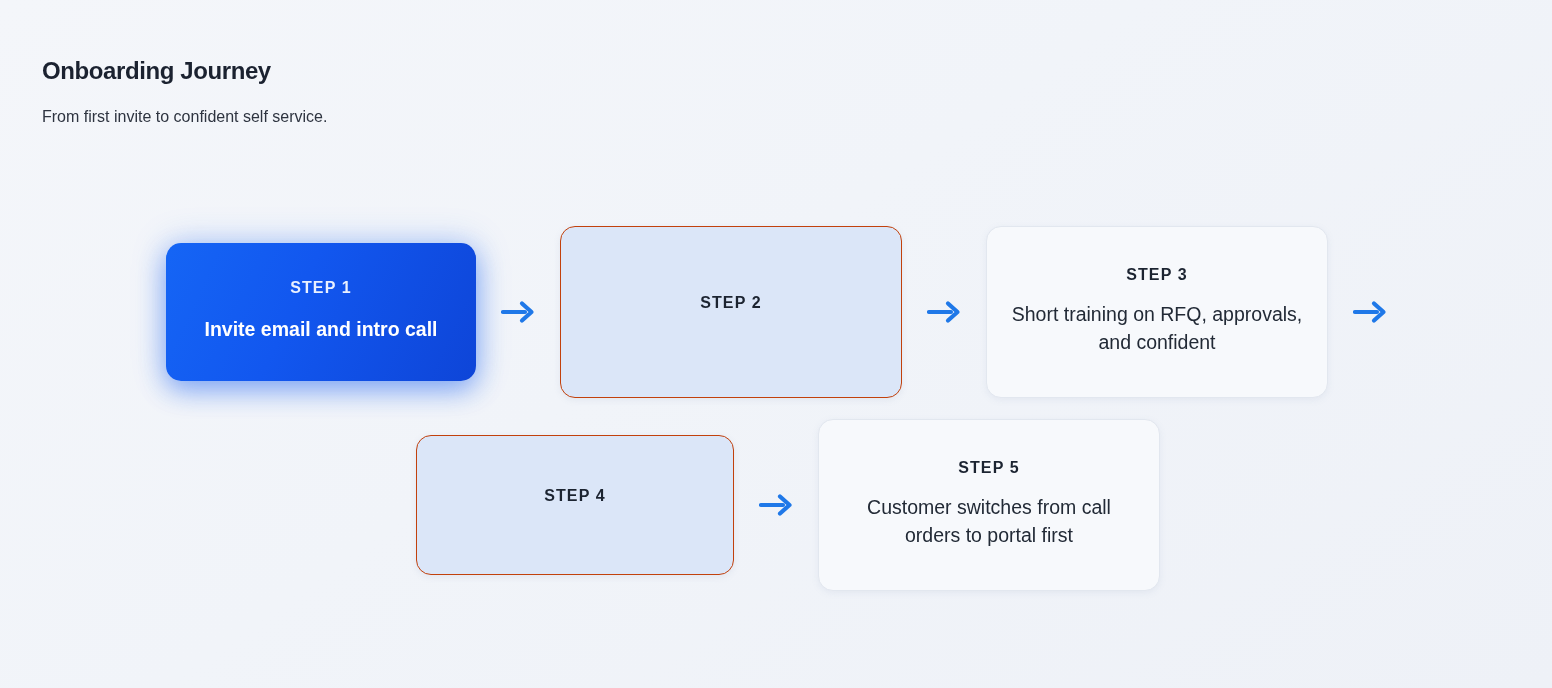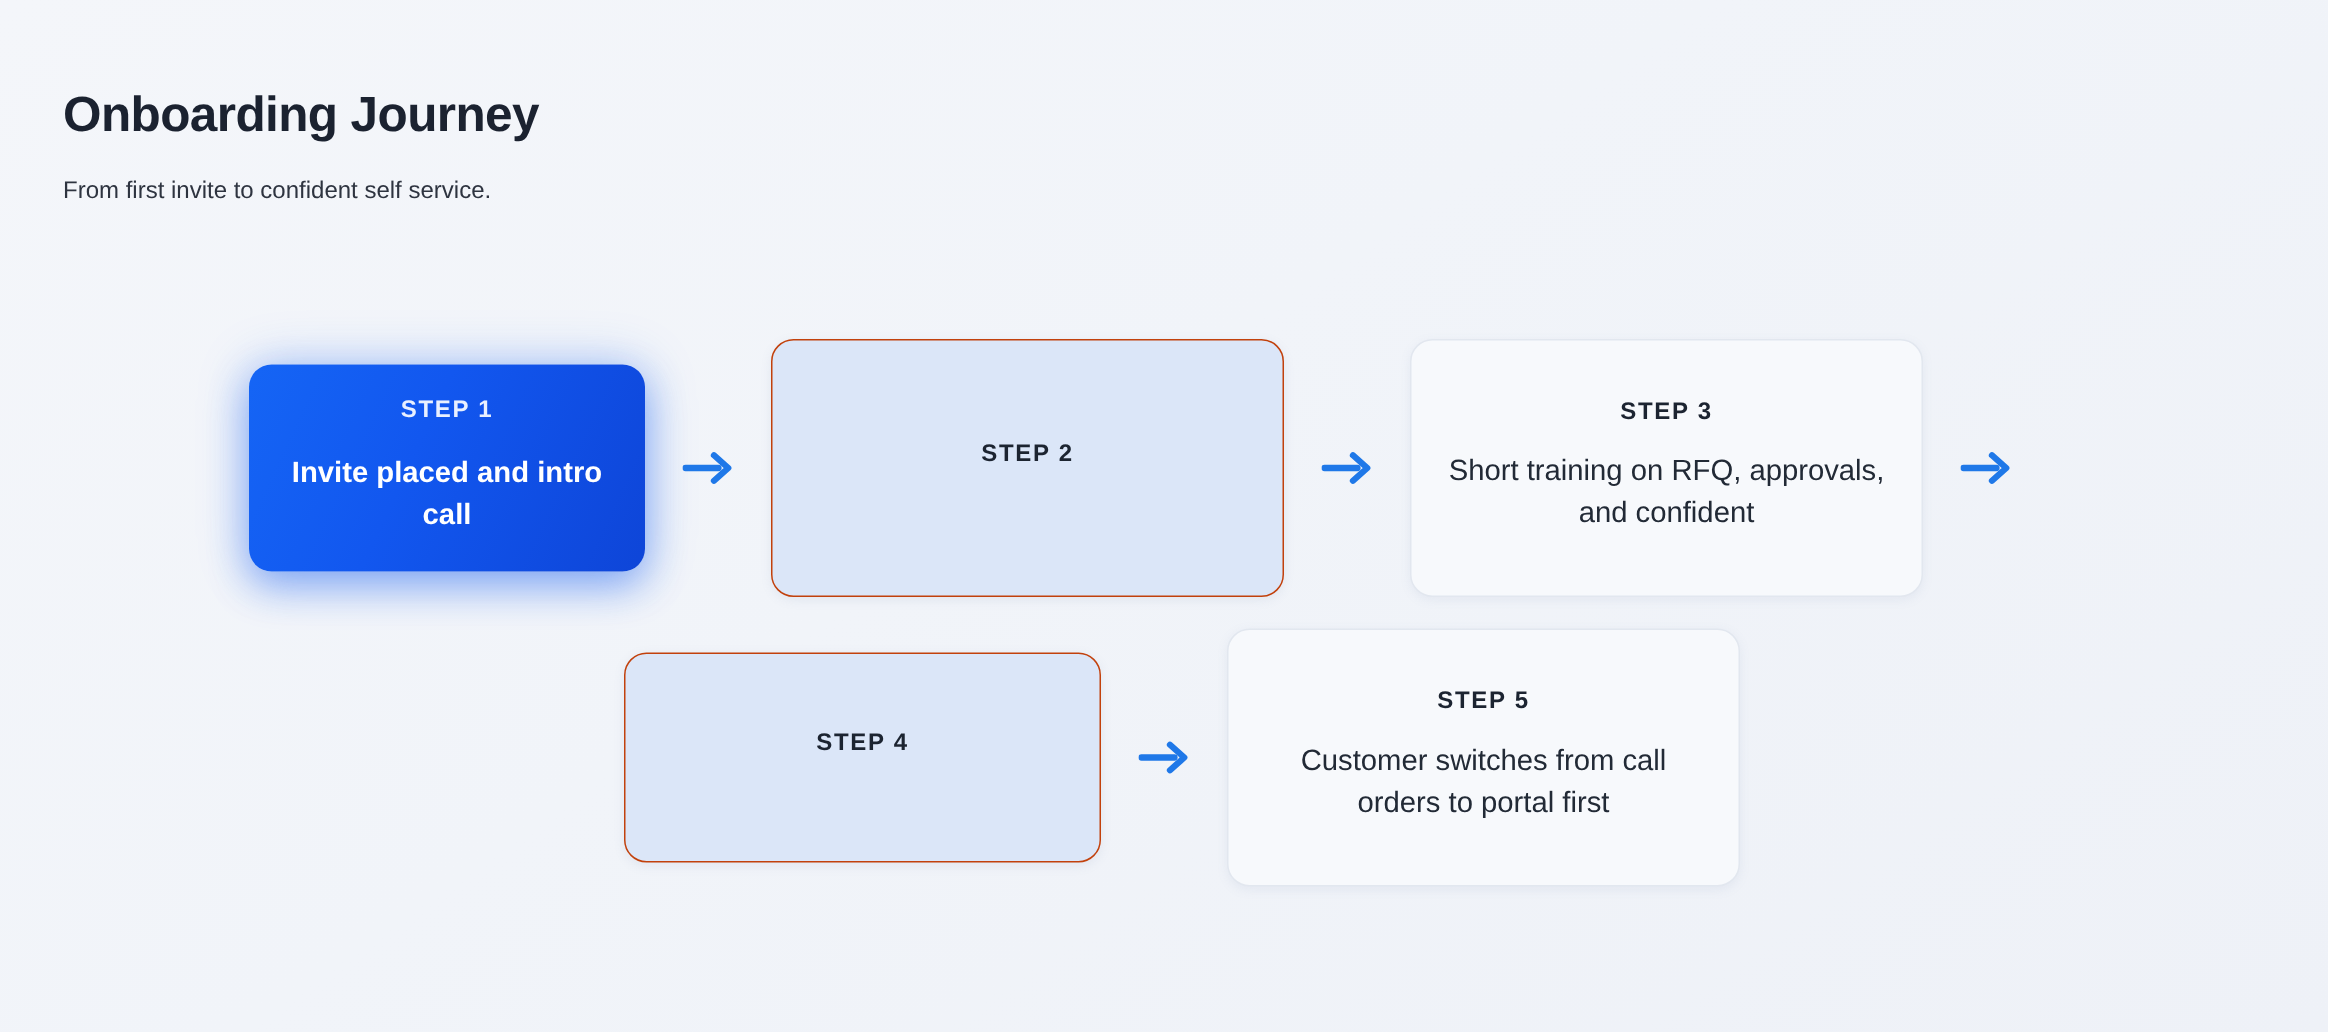--- a/index.html
+++ b/index.html
@@ -24,21 +24,21 @@
 
   
   .header {
     position: absolute;
     left: 42px;
     top: 57px;
     width: 900px;
   }
   .page-title {
     margin: 0;
-    font-size: 33px;
+    font-size: 24px;
     font-weight: bold;
     letter-spacing: -0.4px;
     color: #1b2230;
     line-height: 1.18;
   }
   .page-subtitle {
     margin: 0;
     padding-top: 22px;
     font-size: 16px;
     font-weight: normal;
@@ -88,21 +88,21 @@
     line-height: 1;
   }
   .card .step-text {
     font-size: 19.5px;
     line-height: 1.42;
     padding: 0 22px;
   }
 
   
   .card.active {
-    width: 264px;
+    width: 310px;
     height: 138px;
     background: linear-gradient(115deg, #1565f5 0%, #1257ef 42%, #0e45d8 100%);
     box-shadow: 0 10px 26px rgba(26, 96, 240, 0.42),
                 0 0 34px rgba(40, 110, 245, 0.28);
   }
   .card.active .step-label {
     color: #e9f0ff;
     padding-bottom: 20px;
   }
   .card.active .step-text {
@@ -153,21 +153,21 @@
     <h1 class="page-title">Onboarding Journey</h1>
     <p class="page-subtitle">From first invite to confident self service.</p>
   </div>
 
   <div class="flow">
 
     <div class="flow-row row-1">
 
       <div class="card active size-short">
         <span class="step-label">STEP 1</span>
-        <span class="step-text">Invite placed and intro call</span>
+        <span class="step-text">Invite email and intro call</span>
       </div>
 
       <div class="arrow">
         <svg width="34" height="26" viewBox="0 0 34 26" aria-hidden="true">
           <path d="M2 13 H24" stroke="#1f78e8" stroke-width="4.2" stroke-linecap="round" fill="none"></path>
           <path d="M21 4.5 L30.5 13 L21 21.5" stroke="#1f78e8" stroke-width="4.2" stroke-linecap="round" stroke-linejoin="round" fill="none"></path>
         </svg>
       </div>
 
       <div class="card filled size-tall">

